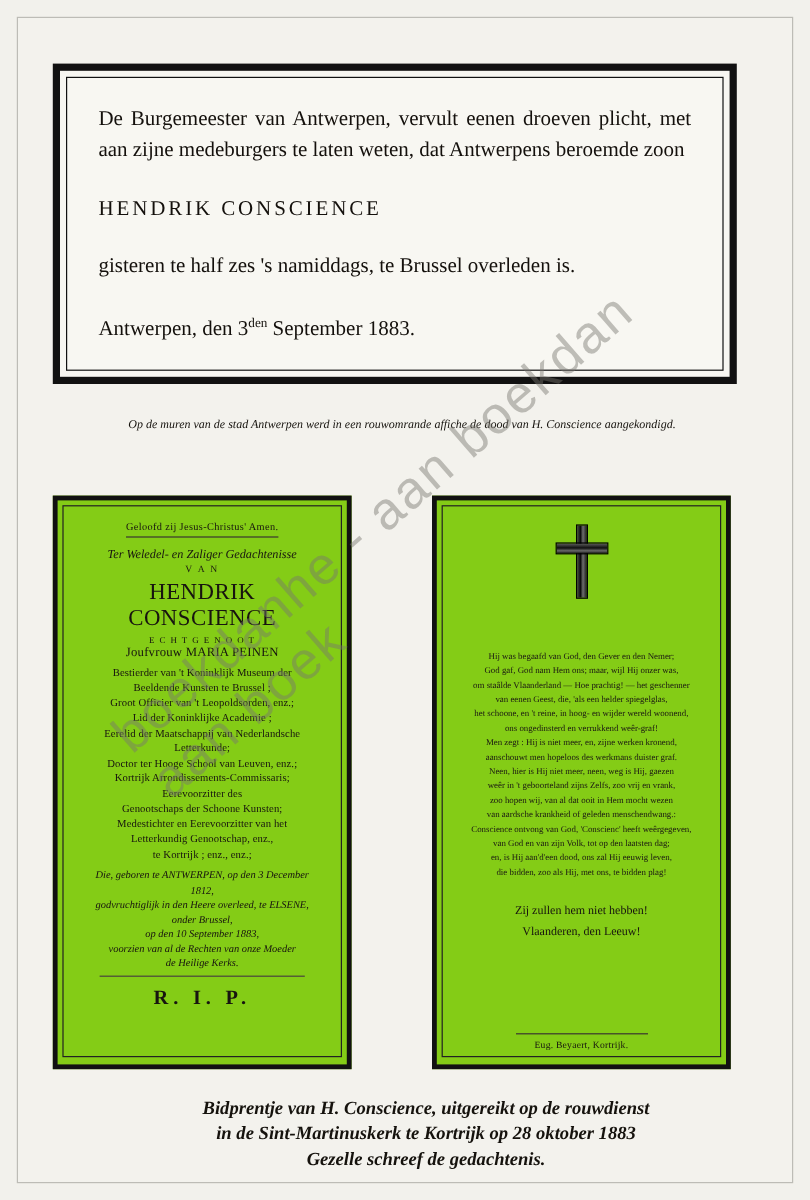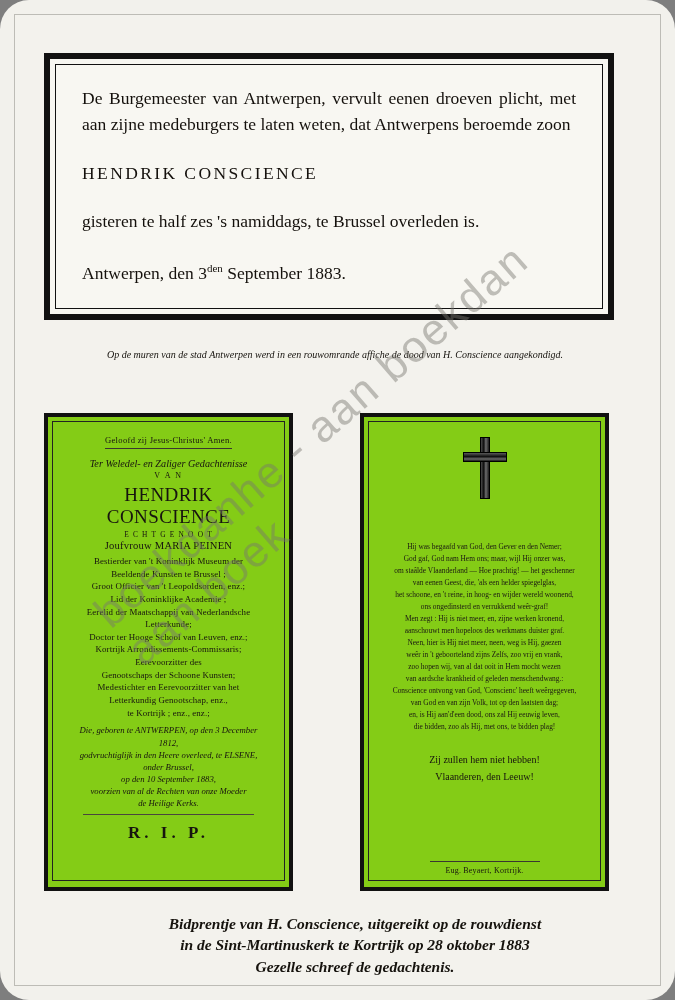--- a/index.html
+++ b/index.html
@@ -13,21 +13,20 @@
     font-family: "Liberation Serif", serif;
     overflow: hidden;
   }
   .page {
     position: relative;
     width: 675px;
     height: 1000px;
     background: #f2f1ec;
     box-sizing: border-box;
     padding: 0;
-    border-radius: 29px;
   }
   .page-inner {
     position: absolute;
     left: 14px;
     top: 14px;
     right: 14px;
     bottom: 14px;
     background: #f3f2ed;
     border: 1px solid #bdbcb6;
   }

